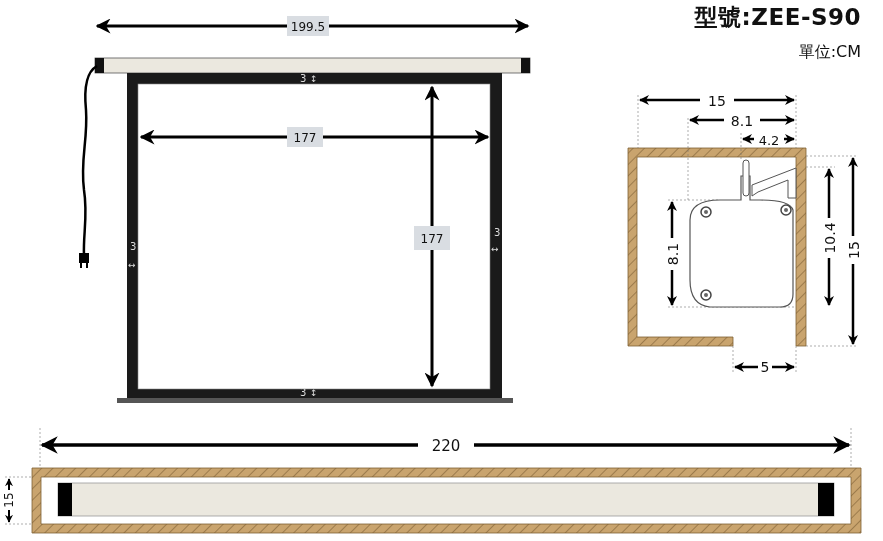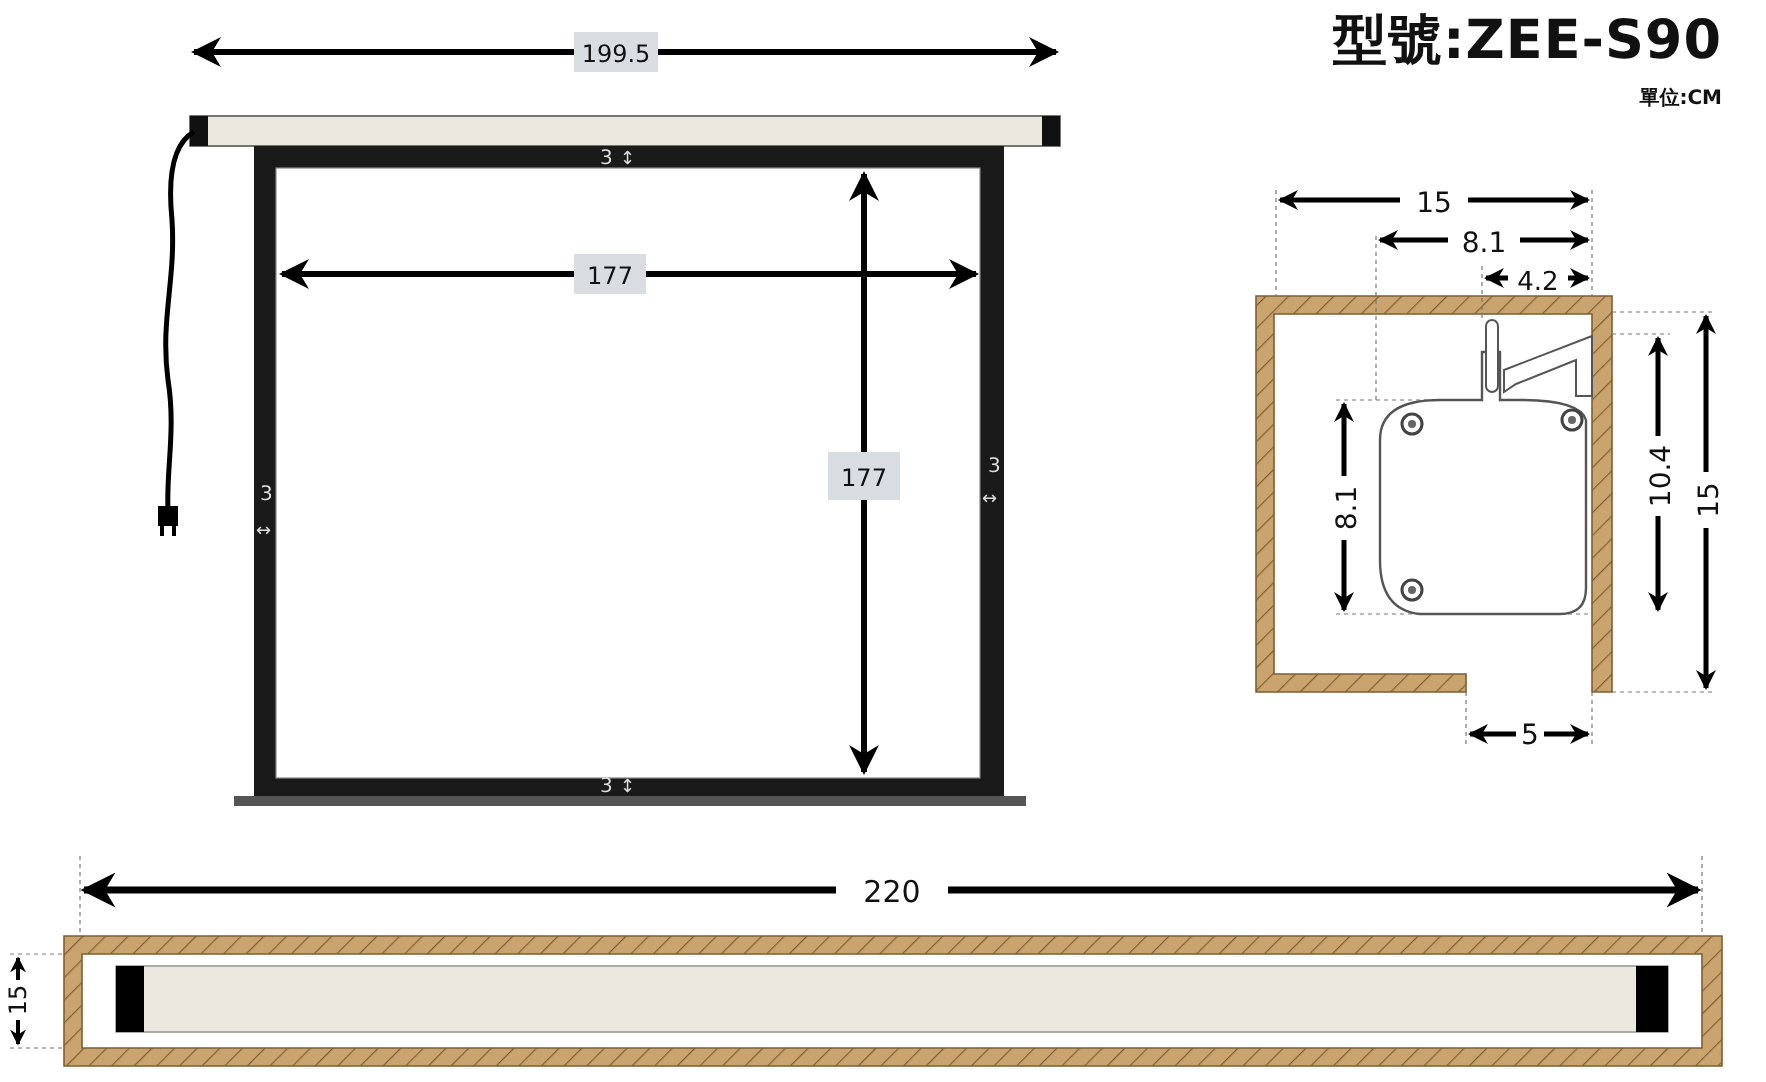--- a/index.html
+++ b/index.html
@@ -1,19 +1,19 @@
 <!DOCTYPE html>
 <html><head>
 <meta charset="utf-8">
 <style>
   html,body{margin:0;padding:0;background:#fff;}
   body{width:883px;height:541px;position:relative;overflow:hidden;font-family:"DejaVu Sans","Liberation Sans",sans-serif;}
   svg{position:absolute;left:0;top:0;}
-  .title{position:absolute;right:22px;top:2px;font-size:27px;font-weight:bold;color:#111;letter-spacing:0.5px;}
-  .unit{position:absolute;right:22px;top:42px;font-size:10px;color:#111;font-weight:bold;}
+  .title{position:absolute;right:22px;top:2px;font-size:23px;font-weight:bold;color:#111;letter-spacing:0.5px;}
+  .unit{position:absolute;right:22px;top:42px;font-size:16px;color:#111;}
   .lbl{font-family:"DejaVu Sans","Liberation Sans",sans-serif;}
 </style>
 </head>
 <body>
 
 <div class="title">型號:ZEE-S90</div>
 <div class="unit">單位:CM</div>
 
 <svg width="883" height="541" viewBox="0 0 883 541">
   <defs>

